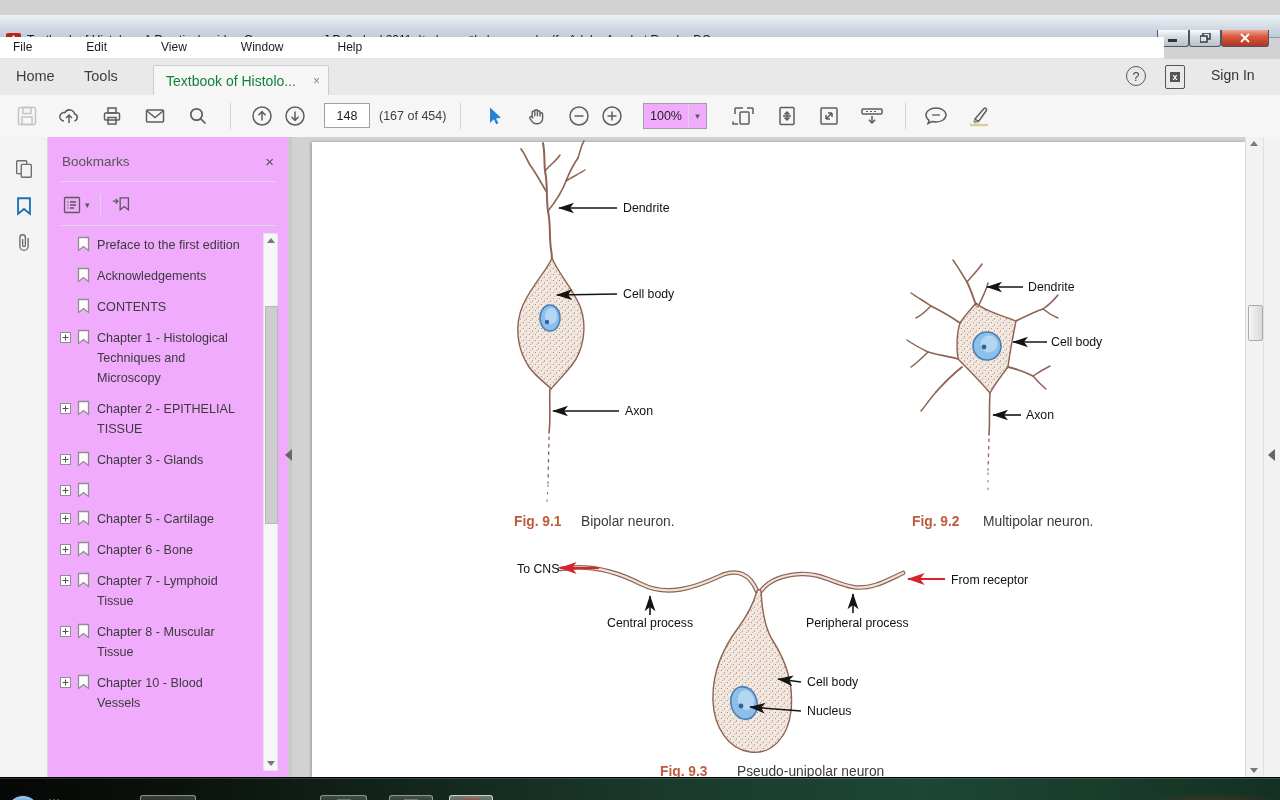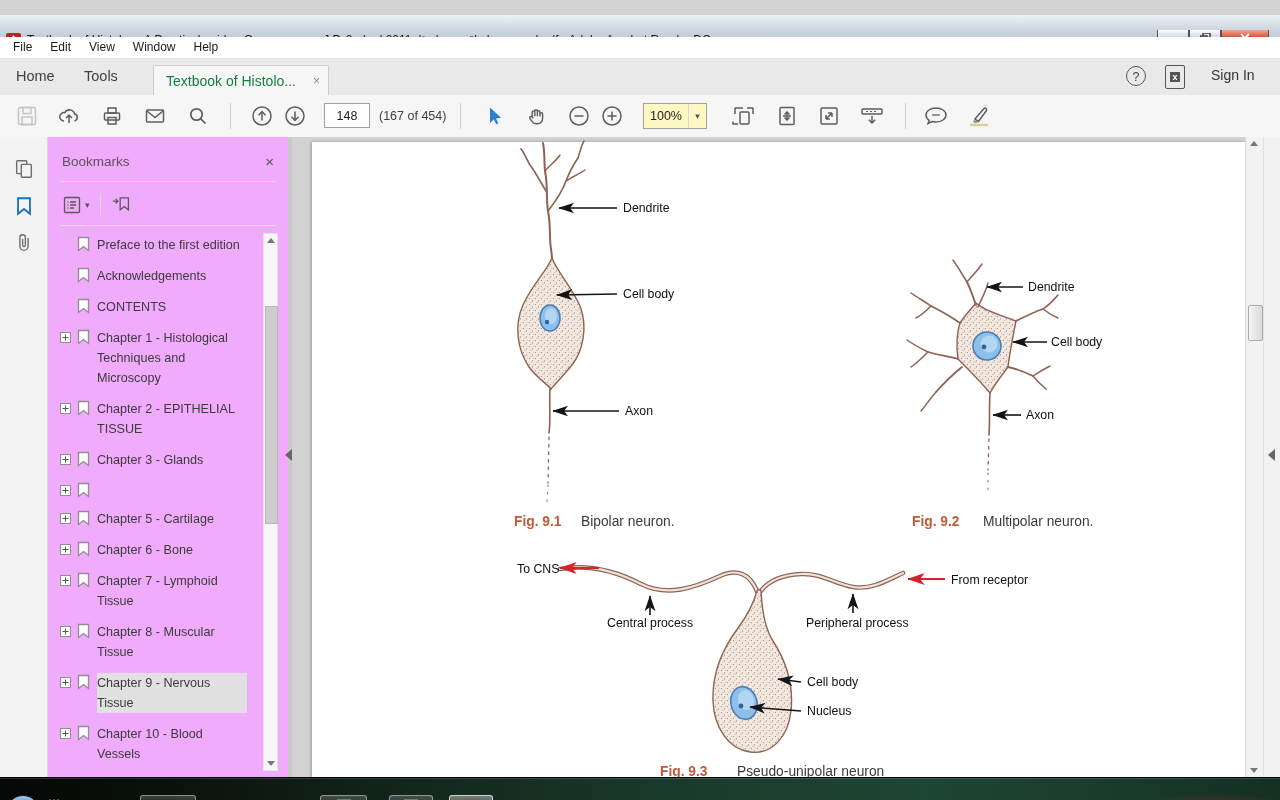--- a/index.html
+++ b/index.html
@@ -16,22 +16,22 @@
   #appicon svg{margin-top:2px;}
   #wtitle{left:27px;top:3px;width:900px;height:16px;font-size:12px;color:#1b1b1b;
     white-space:nowrap;overflow:hidden;}
   .winbtn{top:0;height:16px;border:1px solid #4e565e;border-top:none;border-radius:0 0 3px 3px;
     background:linear-gradient(#fbfcfd,#d4dae1 45%,#b9c2cb);display:flex;align-items:center;justify-content:center;}
   #btnmin{left:1157px;width:30px;} #btnmax{left:1189px;width:30px;}
   #btnclose{left:1221px;width:46px;background:linear-gradient(#f3b3a5,#dd6a50 40%,#c0392040);
     background:linear-gradient(#f0a796,#d95c41 40%,#b03421);}
 
   
-  #menubar{left:0;top:22px;width:1280px;height:22px;background:#ffffff;border-bottom:1px solid #e3e3e3;
-    display:flex;align-items:center;padding-left:4px;box-sizing:border-box;}
+  #menubar{left:0;top:22px;width:1164px;height:22px;background:#ffffff;border-bottom:1px solid #e3e3e3;
+    display:flex;align-items:center;padding-left:4px;box-sizing:border-box;gap:36px;}
   .menuitem{font-size:12px;color:#1b1b1b;padding:0 9px;line-height:21px;}
 
   
   #tabbar{left:0;top:44px;width:1280px;height:36px;background:#e9e9e9;border-bottom:1px solid #d6d6d6;}
   .toptab{top:53px;font-size:14.5px;color:#3f3f3f;}
   #tabHome{left:16px;} #tabTools{left:84px;}
   #docTab{left:153px;top:50px;width:176px;height:30px;background:#f6f6f6;
     border:1px solid #cccccc;border-bottom:none;border-radius:2px 2px 0 0;box-sizing:border-box;
     display:flex;align-items:center;padding:0 8px 0 12px;}
   #docTabLabel{font-size:14px;color:#15803d;flex:1;white-space:nowrap;overflow:hidden;}
@@ -44,21 +44,21 @@
   #signIn{left:1211px;top:52px;font-size:14px;color:#333;}
 
   
   #toolbar{left:0;top:80px;width:1280px;height:42px;background:#f6f6f6;border-bottom:1px solid #c9c9c9;}
   .ti{top:89px;width:24px;height:24px;}
   .ti svg{display:block;}
   .tsep{top:88px;width:1px;height:26px;background:#d2d2d2;}
   #pageInput{left:324px;top:88px;width:46px;height:25px;border:1px solid #a0a0a0;background:#fff;
     font-size:12.5px;text-align:center;color:#222;box-sizing:border-box;font-family:inherit;}
   #pageCount{left:379px;top:94px;font-size:12.5px;color:#3f3f3f;}
-  #zoomBox{left:643px;top:88px;width:64px;height:26px;border:1px solid #a0a0a0;background:#fef9c3;
+  #zoomBox{left:643px;top:88px;width:64px;height:26px;border:1px solid #a0a0a0;background:#f0abfc;
     box-sizing:border-box;display:flex;align-items:center;}
   #zoomVal{flex:1;font-size:12.5px;color:#222;text-align:center;}
   #zoomCaret{width:17px;height:100%;border-left:1px solid #d8d8d8;font-size:9px;color:#555;
     display:flex;align-items:center;justify-content:center;}
 
   
   #leftStrip{left:0;top:122px;width:48px;height:640px;background:#f3f3f3;border-right:1px solid #d8d8d8;box-sizing:border-box;}
   .stripIcon{left:13px;width:22px;height:22px;}
 
   
@@ -428,30 +428,20 @@
     </div>
     <div class="bmRow">
       <svg class="plusBox" width="11" height="11" viewBox="0 0 11 11">
           <rect x=".5" y=".5" width="10" height="10" fill="#fff" stroke="#8f8f8f"></rect>
           <path d="M2.5,5.5 h6 M5.5,2.5 v6" stroke="#555"></path>
         </svg>
       <svg class="bmGlyph" width="13" height="16" viewBox="0 0 13 16">
           <path d="M1.5,1.5 h10 v13 l-5,-4 l-5,4 Z" fill="#fdfdfd" stroke="#8f8f8f" stroke-width="1.3"></path>
         </svg>
       <span class="bmLabel">Chapter 8 - Muscular Tissue</span>
-    </div>
-    <div class="bmRow sel">
-      <svg class="plusBox" width="11" height="11" viewBox="0 0 11 11">
-          <rect x=".5" y=".5" width="10" height="10" fill="#fff" stroke="#8f8f8f"></rect>
-          <path d="M2.5,5.5 h6 M5.5,2.5 v6" stroke="#555"></path>
-        </svg>
-      <svg class="bmGlyph" width="13" height="16" viewBox="0 0 13 16">
-          <path d="M1.5,1.5 h10 v13 l-5,-4 l-5,4 Z" fill="#fdfdfd" stroke="#8f8f8f" stroke-width="1.3"></path>
-        </svg>
-      <span class="bmLabel">Chapter 9 - Nervous Tissue</span>
     </div>
     <div class="bmRow">
       <svg class="plusBox" width="11" height="11" viewBox="0 0 11 11">
           <rect x=".5" y=".5" width="10" height="10" fill="#fff" stroke="#8f8f8f"></rect>
           <path d="M2.5,5.5 h6 M5.5,2.5 v6" stroke="#555"></path>
         </svg>
       <svg class="bmGlyph" width="13" height="16" viewBox="0 0 13 16">
           <path d="M1.5,1.5 h10 v13 l-5,-4 l-5,4 Z" fill="#fdfdfd" stroke="#8f8f8f" stroke-width="1.3"></path>
         </svg>
       <span class="bmLabel">Chapter 10 - Blood Vessels</span>

